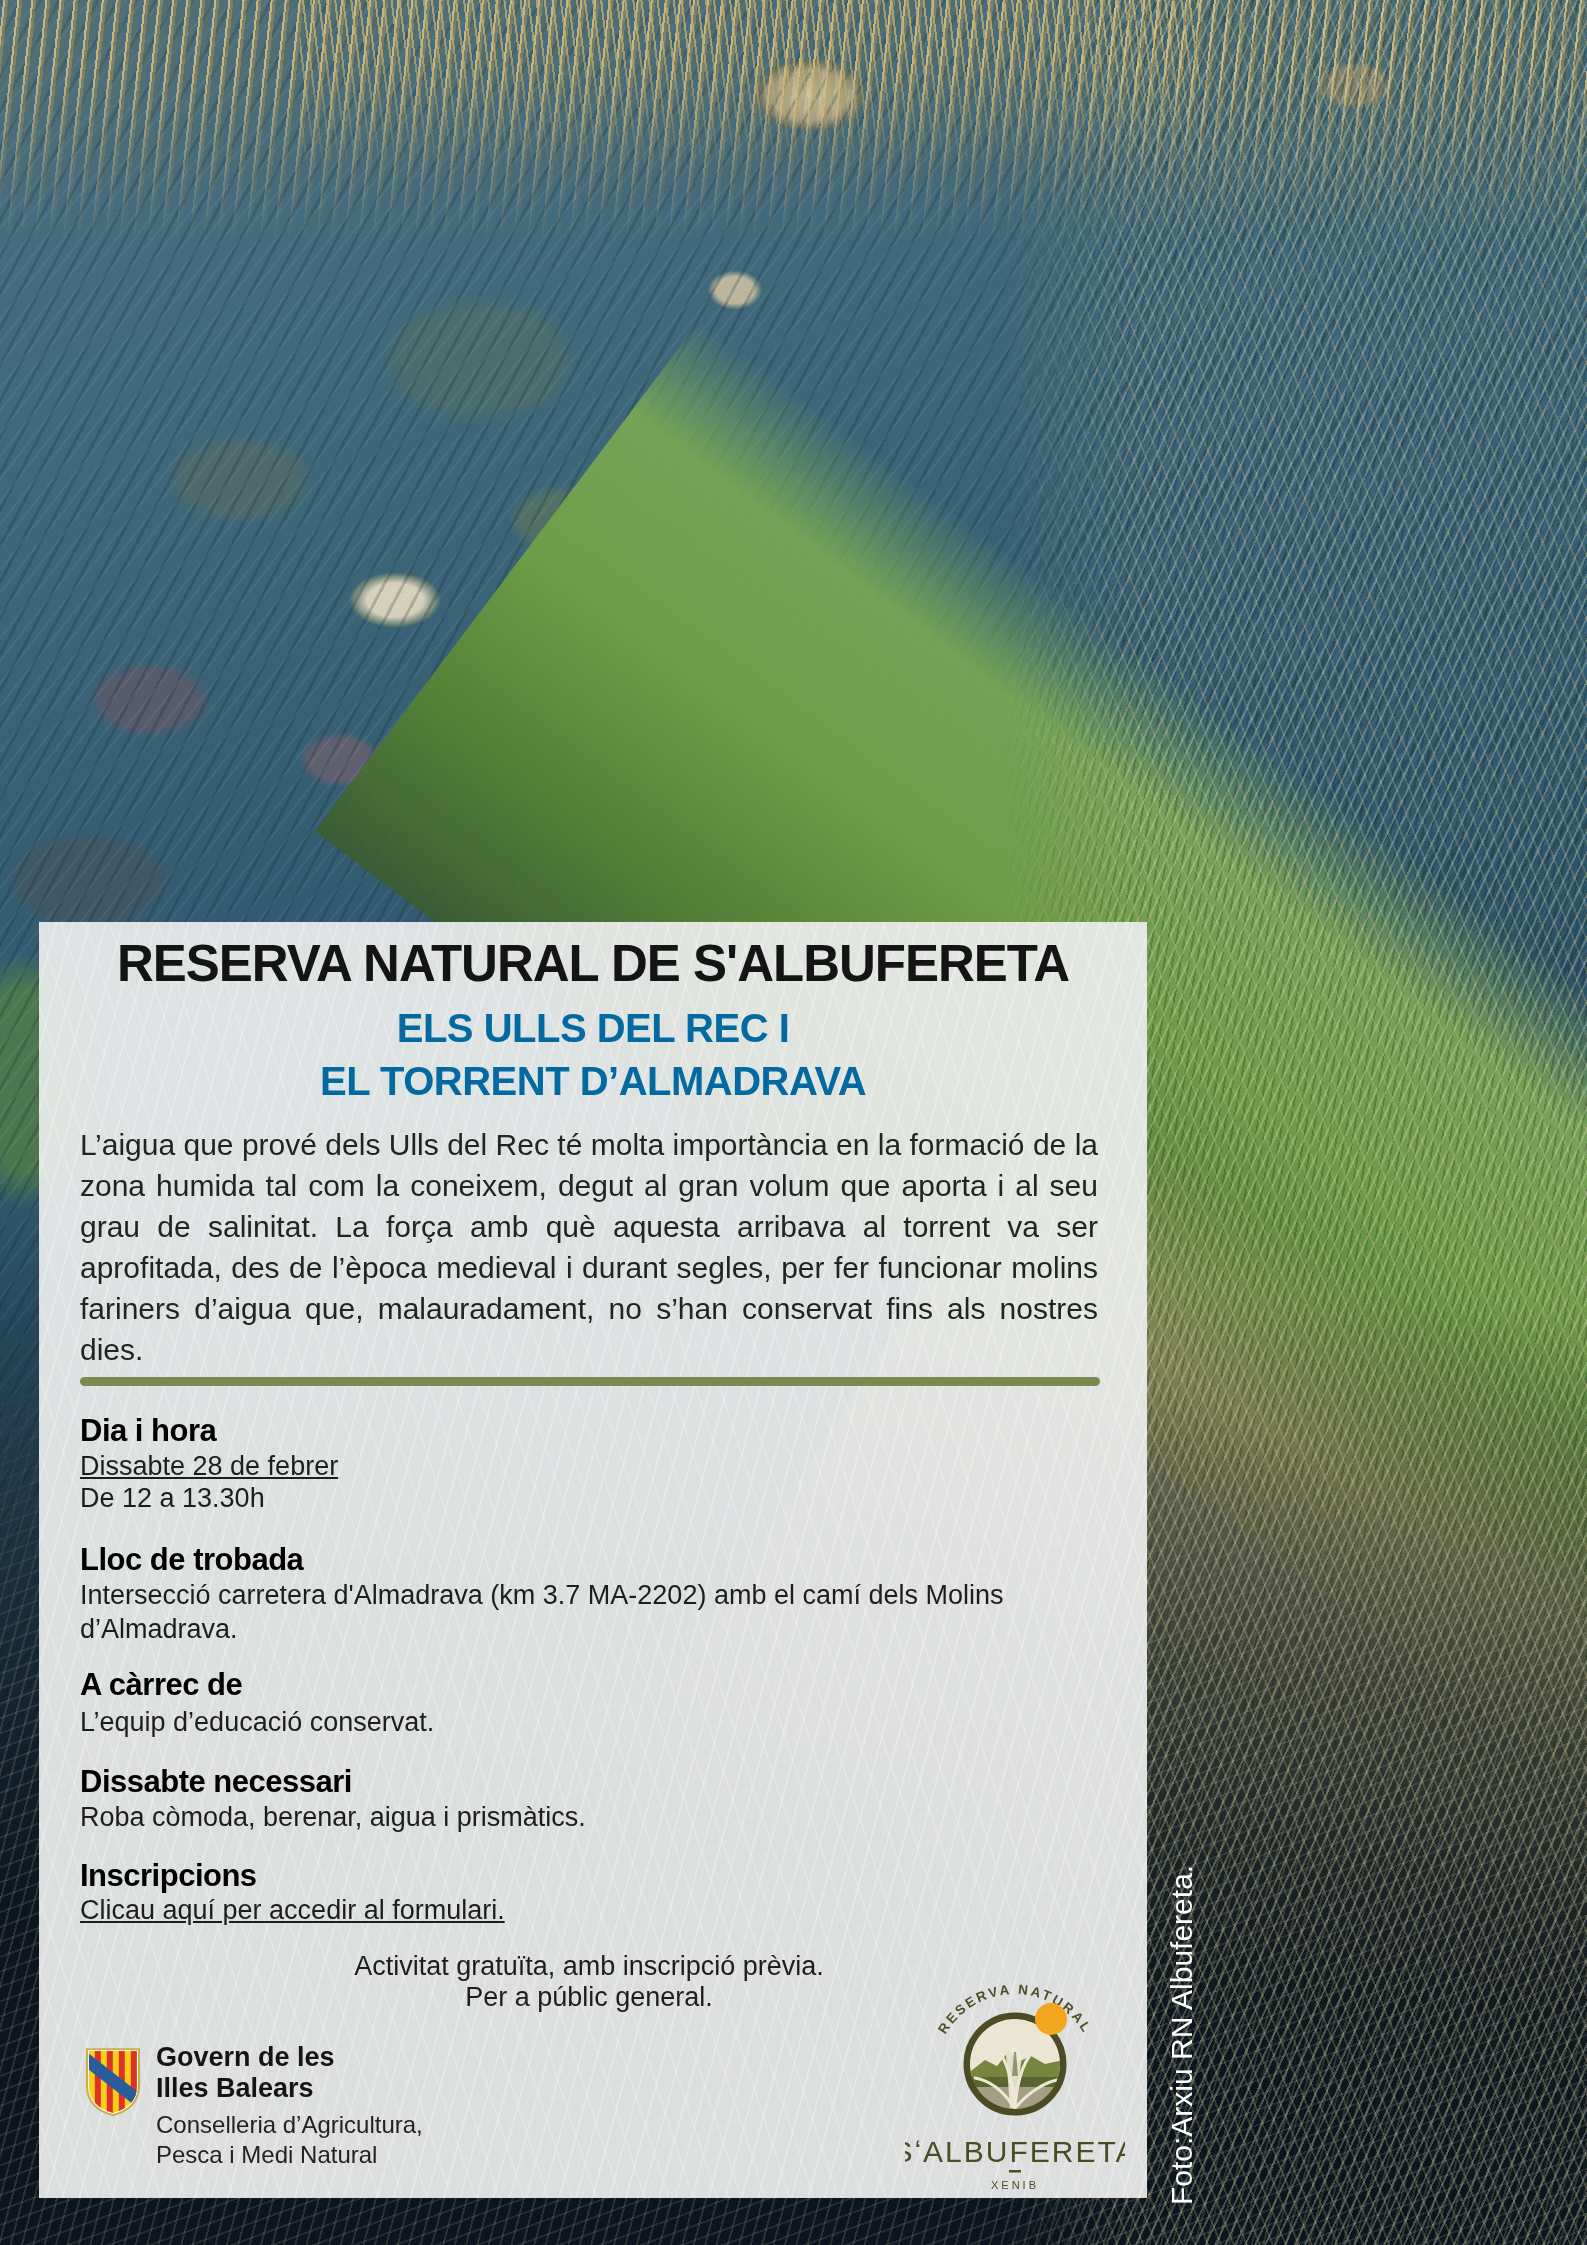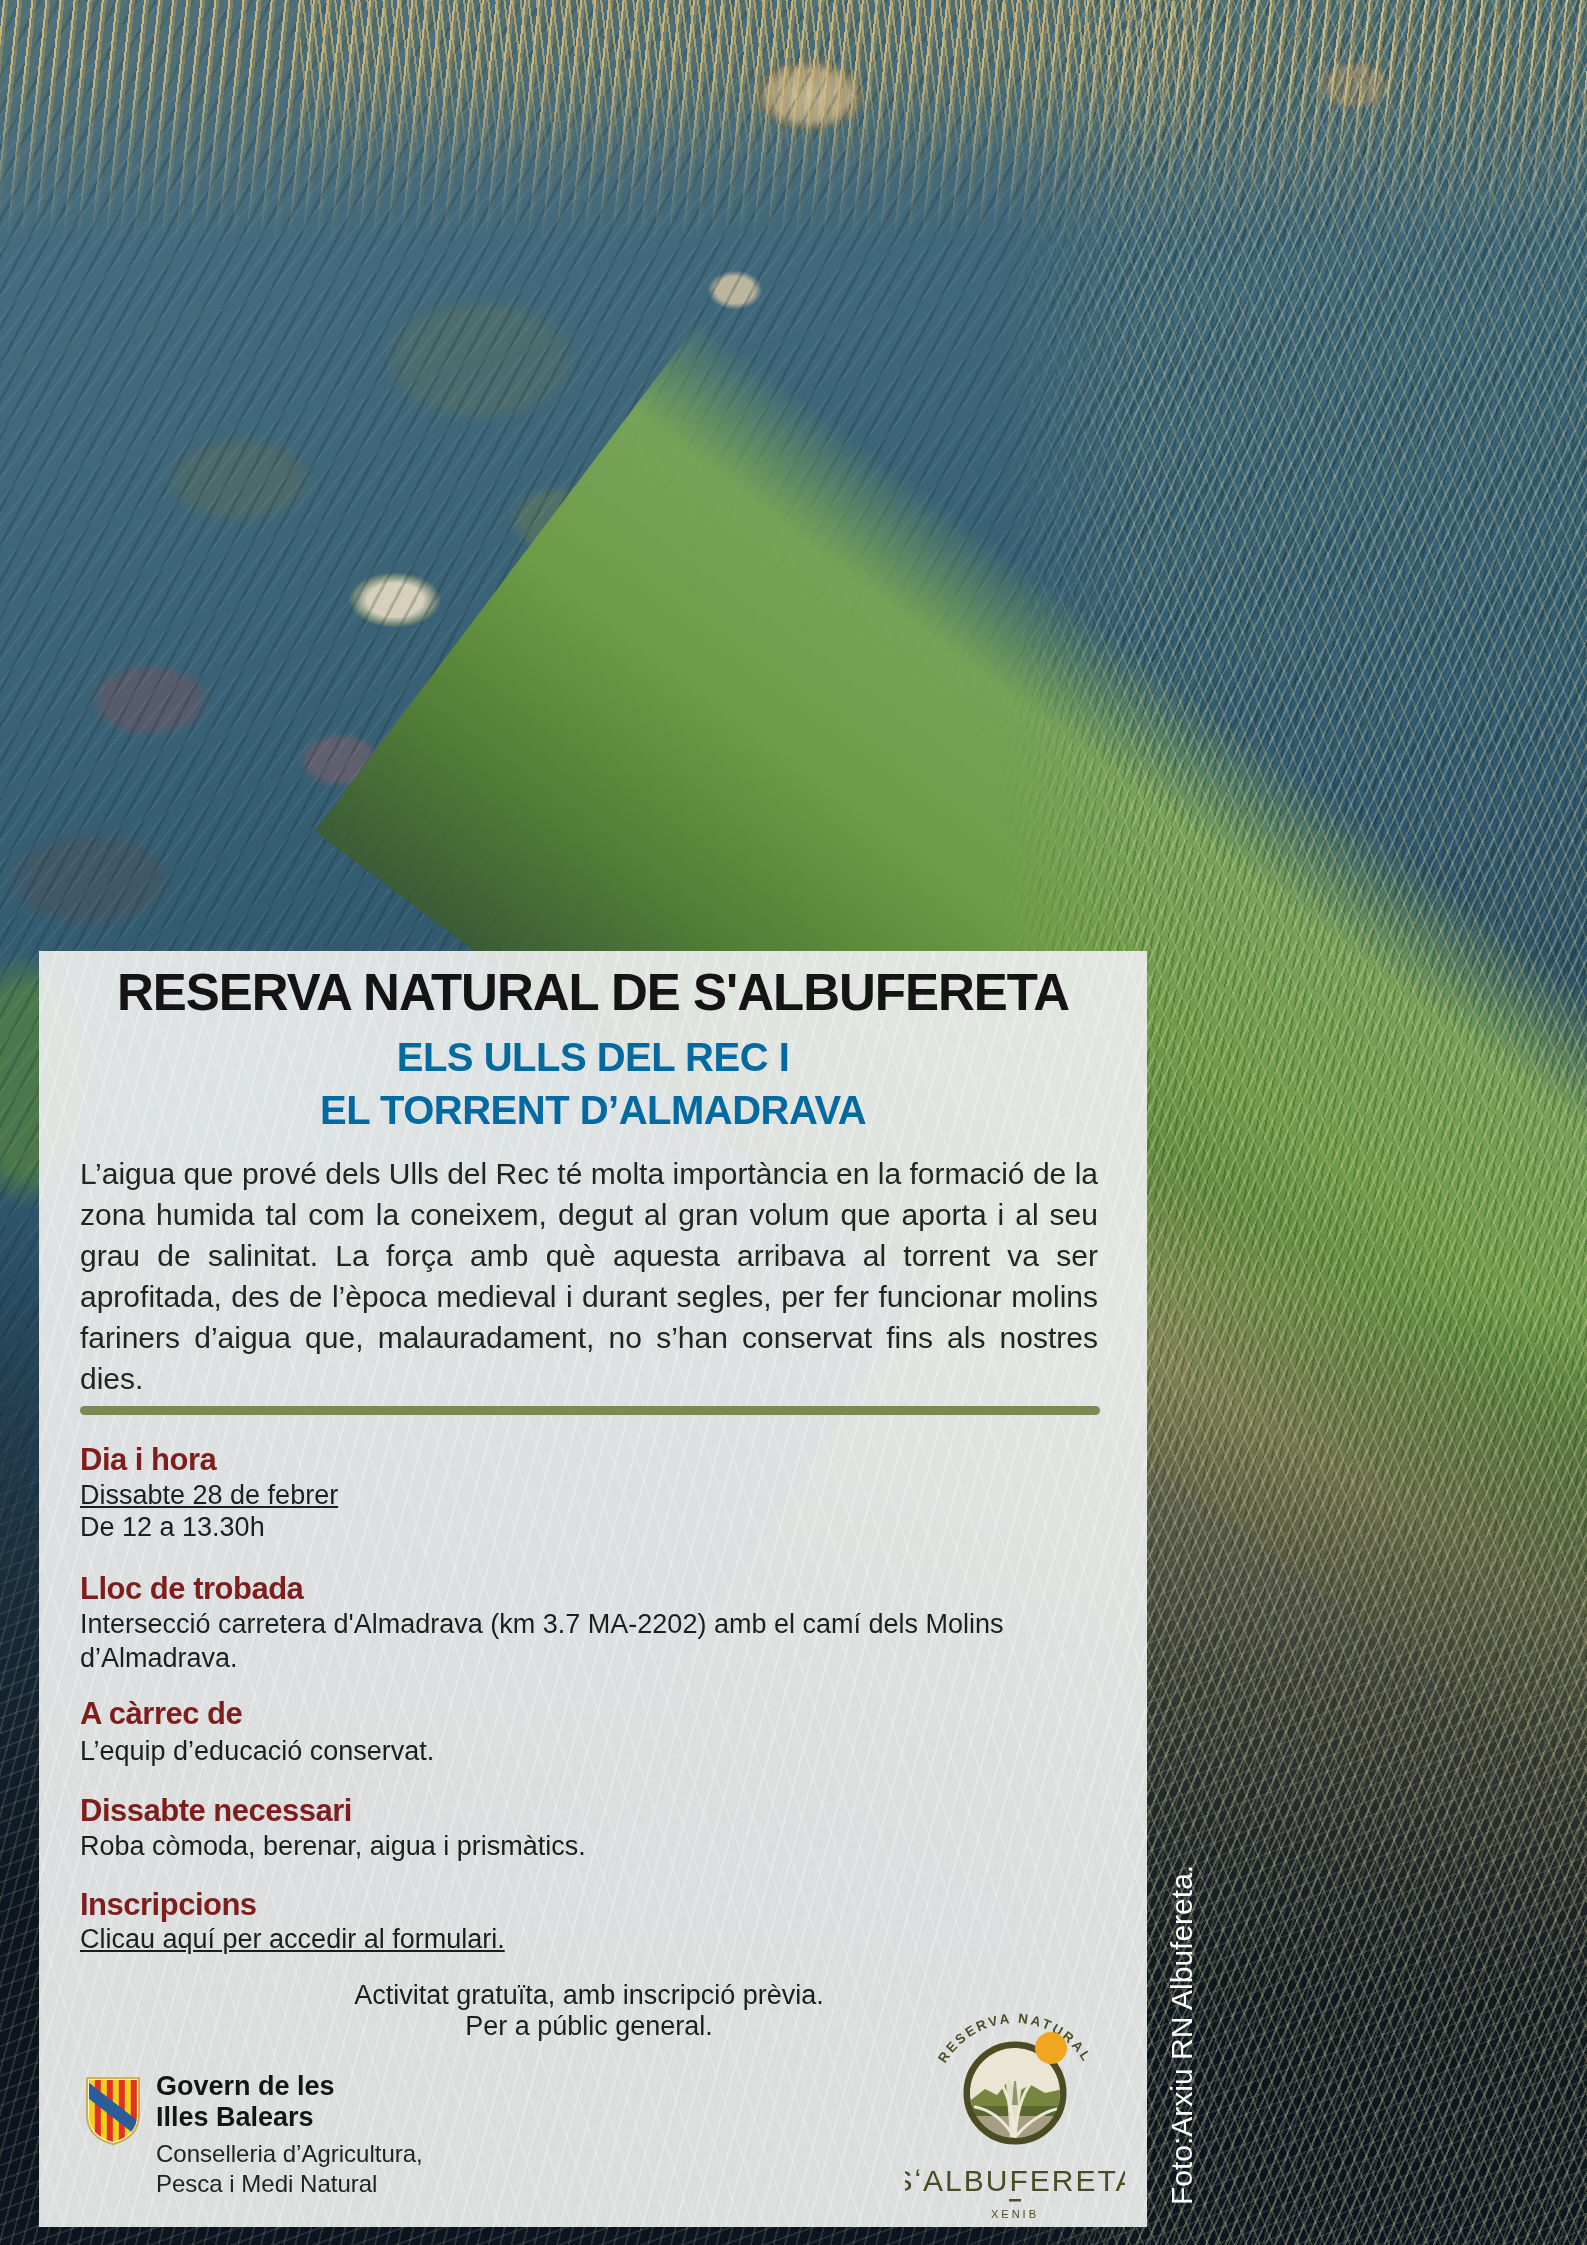--- a/index.html
+++ b/index.html
@@ -45,33 +45,33 @@
     repeating-linear-gradient(100deg,rgba(25,45,25,.25) 0 2px,transparent 2px 8px);
     -webkit-mask-image:linear-gradient(90deg,transparent 0,#000 140px);
     mask-image:linear-gradient(90deg,transparent 0,#000 140px);}
   .ph.bottom-streaks{left:0;right:0;bottom:0;height:900px;background:
     repeating-linear-gradient(105deg,rgba(190,180,130,.18) 0 2px,transparent 2px 11px),
     repeating-linear-gradient(160deg,rgba(220,215,190,.12) 0 2px,transparent 2px 14px);
     -webkit-mask-image:linear-gradient(0deg,#000 60%,transparent 100%);
     mask-image:linear-gradient(0deg,#000 60%,transparent 100%);}
 
   
-  .panel{position:absolute;left:39px;top:922px;width:1108px;height:1276px;background:rgba(233,235,234,.94);z-index:1;margin-top:29px;}
+  .panel{position:absolute;left:39px;top:922px;width:1108px;height:1276px;background:rgba(233,235,234,.94);z-index:1;}
   .panel::before{content:"";position:absolute;inset:0;pointer-events:none;opacity:.45;background:
     repeating-linear-gradient(105deg,rgba(255,255,255,.55) 0 2px,transparent 2px 16px),
     repeating-linear-gradient(72deg,rgba(255,255,255,.4) 0 2px,transparent 2px 23px);}
   .panel *{position:absolute;margin:0;}
 
   .title{top:14px;left:0;width:100%;text-align:center;font-size:51px;line-height:56px;font-weight:bold;letter-spacing:-1px;color:#141414;}
   .subtitle{top:80px;left:0;width:100%;text-align:center;font-weight:bold;font-size:40px;line-height:53px;color:#0369a1;letter-spacing:-0.5px;}
   .subtitle span{position:static;display:block;}
   .intro{top:202px;left:41px;width:1018px;font-size:30px;line-height:41px;text-align:justify;color:#20261f;}
   .divider{top:455px;left:41px;width:1020px;height:9px;border-radius:5px;background:#7b8a51;}
 
-  .sec-head{left:41px;font-size:31px;line-height:34px;font-weight:bold;color:#7f1d1d;letter-spacing:-0.5px;}
+  .sec-head{left:41px;font-size:31px;line-height:34px;font-weight:bold;color:#000000;letter-spacing:-0.5px;}
   .sec-body{left:41px;width:1018px;font-size:27px;line-height:34px;color:#1d1d1d;}
   .h-dia{top:492px;}      .b-dia1{top:527px;text-decoration:underline;} .b-dia2{top:559px;}
   .h-lloc{top:621px;}     .b-lloc{top:656px;}
   .h-carrec{top:746px;}   .b-carrec{top:783px;}
   .h-material{top:843px;} .b-material{top:878px;}
   .h-inscr{top:937px;}
   .b-link{top:971px;}
   .b-link a{position:static;color:#1d1d1d;text-decoration:underline;cursor:pointer;}
   .note{left:41px;width:1018px;text-align:center;font-size:27px;line-height:34px;color:#1d1d1d;}
   .note1{top:1027px;} .note2{top:1058px;}

